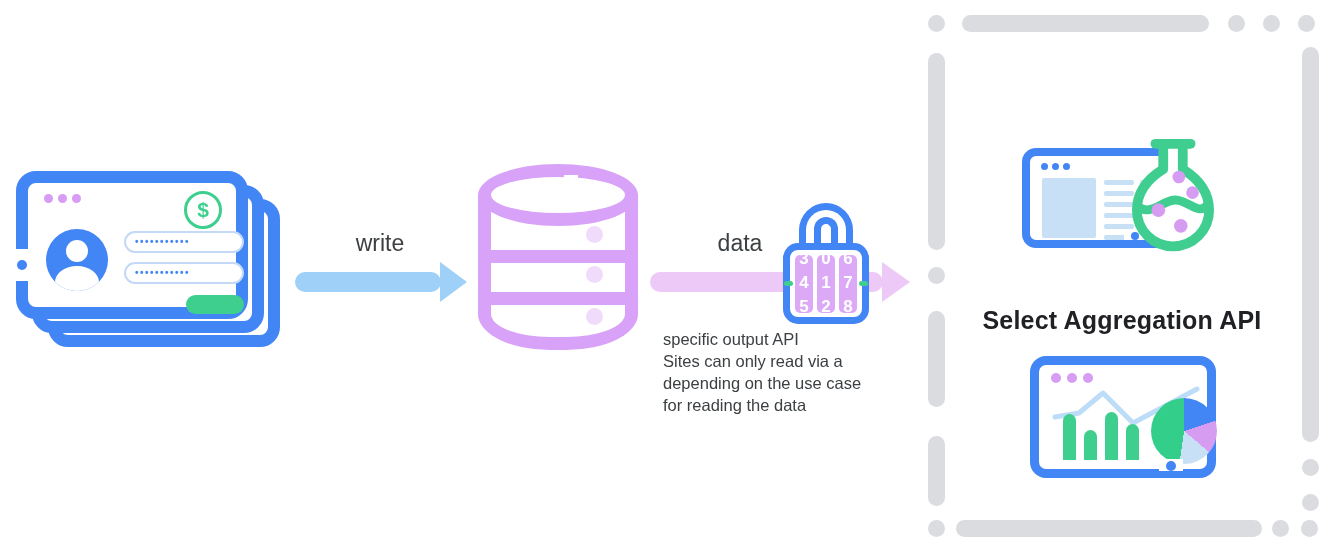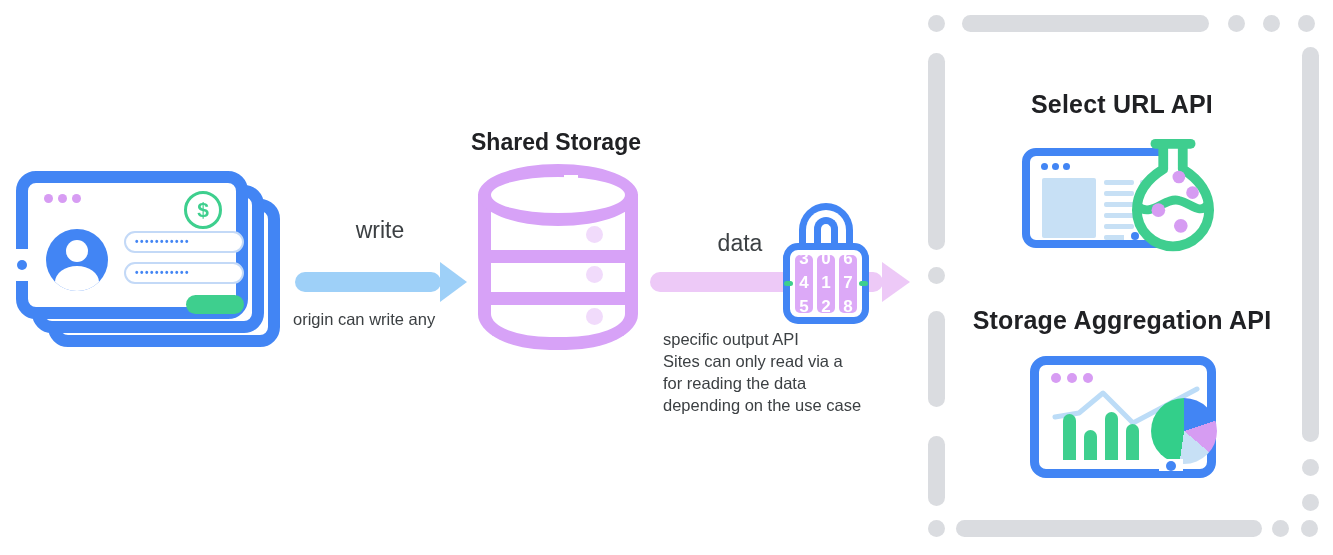--- a/index.html
+++ b/index.html
@@ -89,48 +89,46 @@
       <div class="field" style="top:79px">
         <span>•••••••••••</span>
       </div>
       <div class="login-btn"></div>
       <div class="brk-left">
           <i></i>
         </div>
     </div>
   </div>
 
-  <div class="flow-label" style="left:300px;top:217px;width:160px">write</div>
+  <div class="flow-label" style="left:300px;top:230px;width:160px">write</div>
   <div class="shaft" style="left:295px;top:272px;width:146px;background:#9ED0F8"></div>
   <div class="head" style="left:440px;top:262px;border-left:27px solid #9ED0F8"></div>
   <div class="caption" style="left:293px;top:308px;width:180px">
-    <div>origin can write any</div>
-  </div>
-
-  <div class="title" style="left:446px;top:129px;width:220px">Shared Storage</div>
+  </div>
+
   <div class="abs" style="left:478px;top:164px;width:160px;height:186px">
     <div class="db-body"></div>
     <div class="db-sep" style="top:86px"></div>
     <div class="db-sep" style="top:128px"></div>
     <div class="db-dot" style="top:62px"></div>
     <div class="db-dot" style="top:102px"></div>
     <div class="db-dot" style="top:144px"></div>
     <div class="db-top">
         <div class="db-gap"></div>
       </div>
   </div>
 
   <div class="flow-label" style="left:660px;top:230px;width:160px">data</div>
   <div class="shaft" style="left:650px;top:272px;width:233px;background:#EDC9F7"></div>
   <div class="head" style="left:882px;top:262px;border-left:28px solid #EDC9F7"></div>
   <div class="caption" style="left:663px;top:328px;width:250px">
     <div>specific output API</div>
     <div>Sites can only read via a</div>
+    <div>depending on the use case</div>
     <div>for reading the data</div>
-    <div>depending on the use case</div>
   </div>
 
   <div class="lock">
     <div class="shackle"></div>
     <div class="shackle-in"></div>
     <div class="lock-body"></div>
     <div class="wheel" style="left:12px">
       <div class="col">
           <span>3</span>
           <span>4</span>
@@ -171,21 +169,20 @@
     <div class="dash" style="left:956px;top:520px;width:306px;height:17px"></div>
     <div class="dash" style="left:1272px;top:520px;width:17px;height:17px"></div>
     <div class="dash" style="left:1301px;top:520px;width:17px;height:17px"></div>
 
     <div class="dash" style="left:928px;top:53px;width:17px;height:197px"></div>
     <div class="dash" style="left:928px;top:267px;width:17px;height:17px"></div>
     <div class="dash" style="left:928px;top:311px;width:17px;height:96px"></div>
     <div class="dash" style="left:928px;top:436px;width:17px;height:70px"></div>
   </div>
 
-  <div class="api-title" style="left:972px;top:90px;width:300px">Select URL API</div>
   <div class="abs" style="left:1022px;top:136px;width:200px;height:124px">
     <div class="mini-browser" style="left:0;top:12px;width:152px;height:100px;overflow:hidden">
       <div style="position:absolute;left:11px;top:7px;display:flex;gap:4px">
         <i class="bdot"></i>
           <i class="bdot"></i>
           <i class="bdot"></i>
       </div>
       <div class="lb" style="left:12px;top:22px;width:54px;height:60px"></div>
       <div class="lb" style="left:74px;top:24px;width:30px;height:5px"></div>
       <div class="lb" style="left:74px;top:35px;width:30px;height:5px"></div>
@@ -207,21 +204,21 @@
       <path d="M40,10 V34 C24,44 13,58 13,76 a37,37 0 0 0 74,0 C87,58 76,44 60,34 V10" fill="#ffffff" stroke="#3FCE8F" stroke-width="10" stroke-linejoin="round"></path>
       <path d="M32,8 H68" fill="none" stroke="#3FCE8F" stroke-width="10" stroke-linecap="round"></path>
       <path d="M14,72 C28,84 42,62 56,66 C69,69 77,81 86,70" fill="none" stroke="#3FCE8F" stroke-width="9" stroke-linecap="round"></path>
       <circle cx="56" cy="42" r="6.5" fill="#D69CF2"></circle>
       <circle cx="70" cy="58" r="6.5" fill="#D69CF2"></circle>
       <circle cx="35" cy="76" r="7" fill="#D69CF2"></circle>
       <circle cx="58" cy="92" r="7" fill="#D69CF2"></circle>
     </svg>
   </div>
 
-  <div class="api-title" style="left:942px;top:306px;width:360px">Storage Aggregation API</div>
+  <div class="api-title" style="left:942px;top:306px;width:360px">Select Aggregation API</div>
   <div class="mini-browser" style="left:1030px;top:356px;width:186px;height:122px;border-width:9px;border-radius:16px">
     <div style="position:absolute;left:12px;top:8px;display:flex;gap:6px">
       <i class="pdot" style="width:10px;height:10px"></i>
       <i class="pdot" style="width:10px;height:10px"></i>
       <i class="pdot" style="width:10px;height:10px"></i>
     </div>
     <svg style="position:absolute;left:10px;top:16px" width="156" height="50" viewBox="0 0 156 50">
       <polyline points="6,36 30,32 54,12 84,42 148,8" fill="none" stroke="#BCDCF7" stroke-width="5" stroke-linecap="round" stroke-linejoin="round"></polyline>
     </svg>
     <div>

